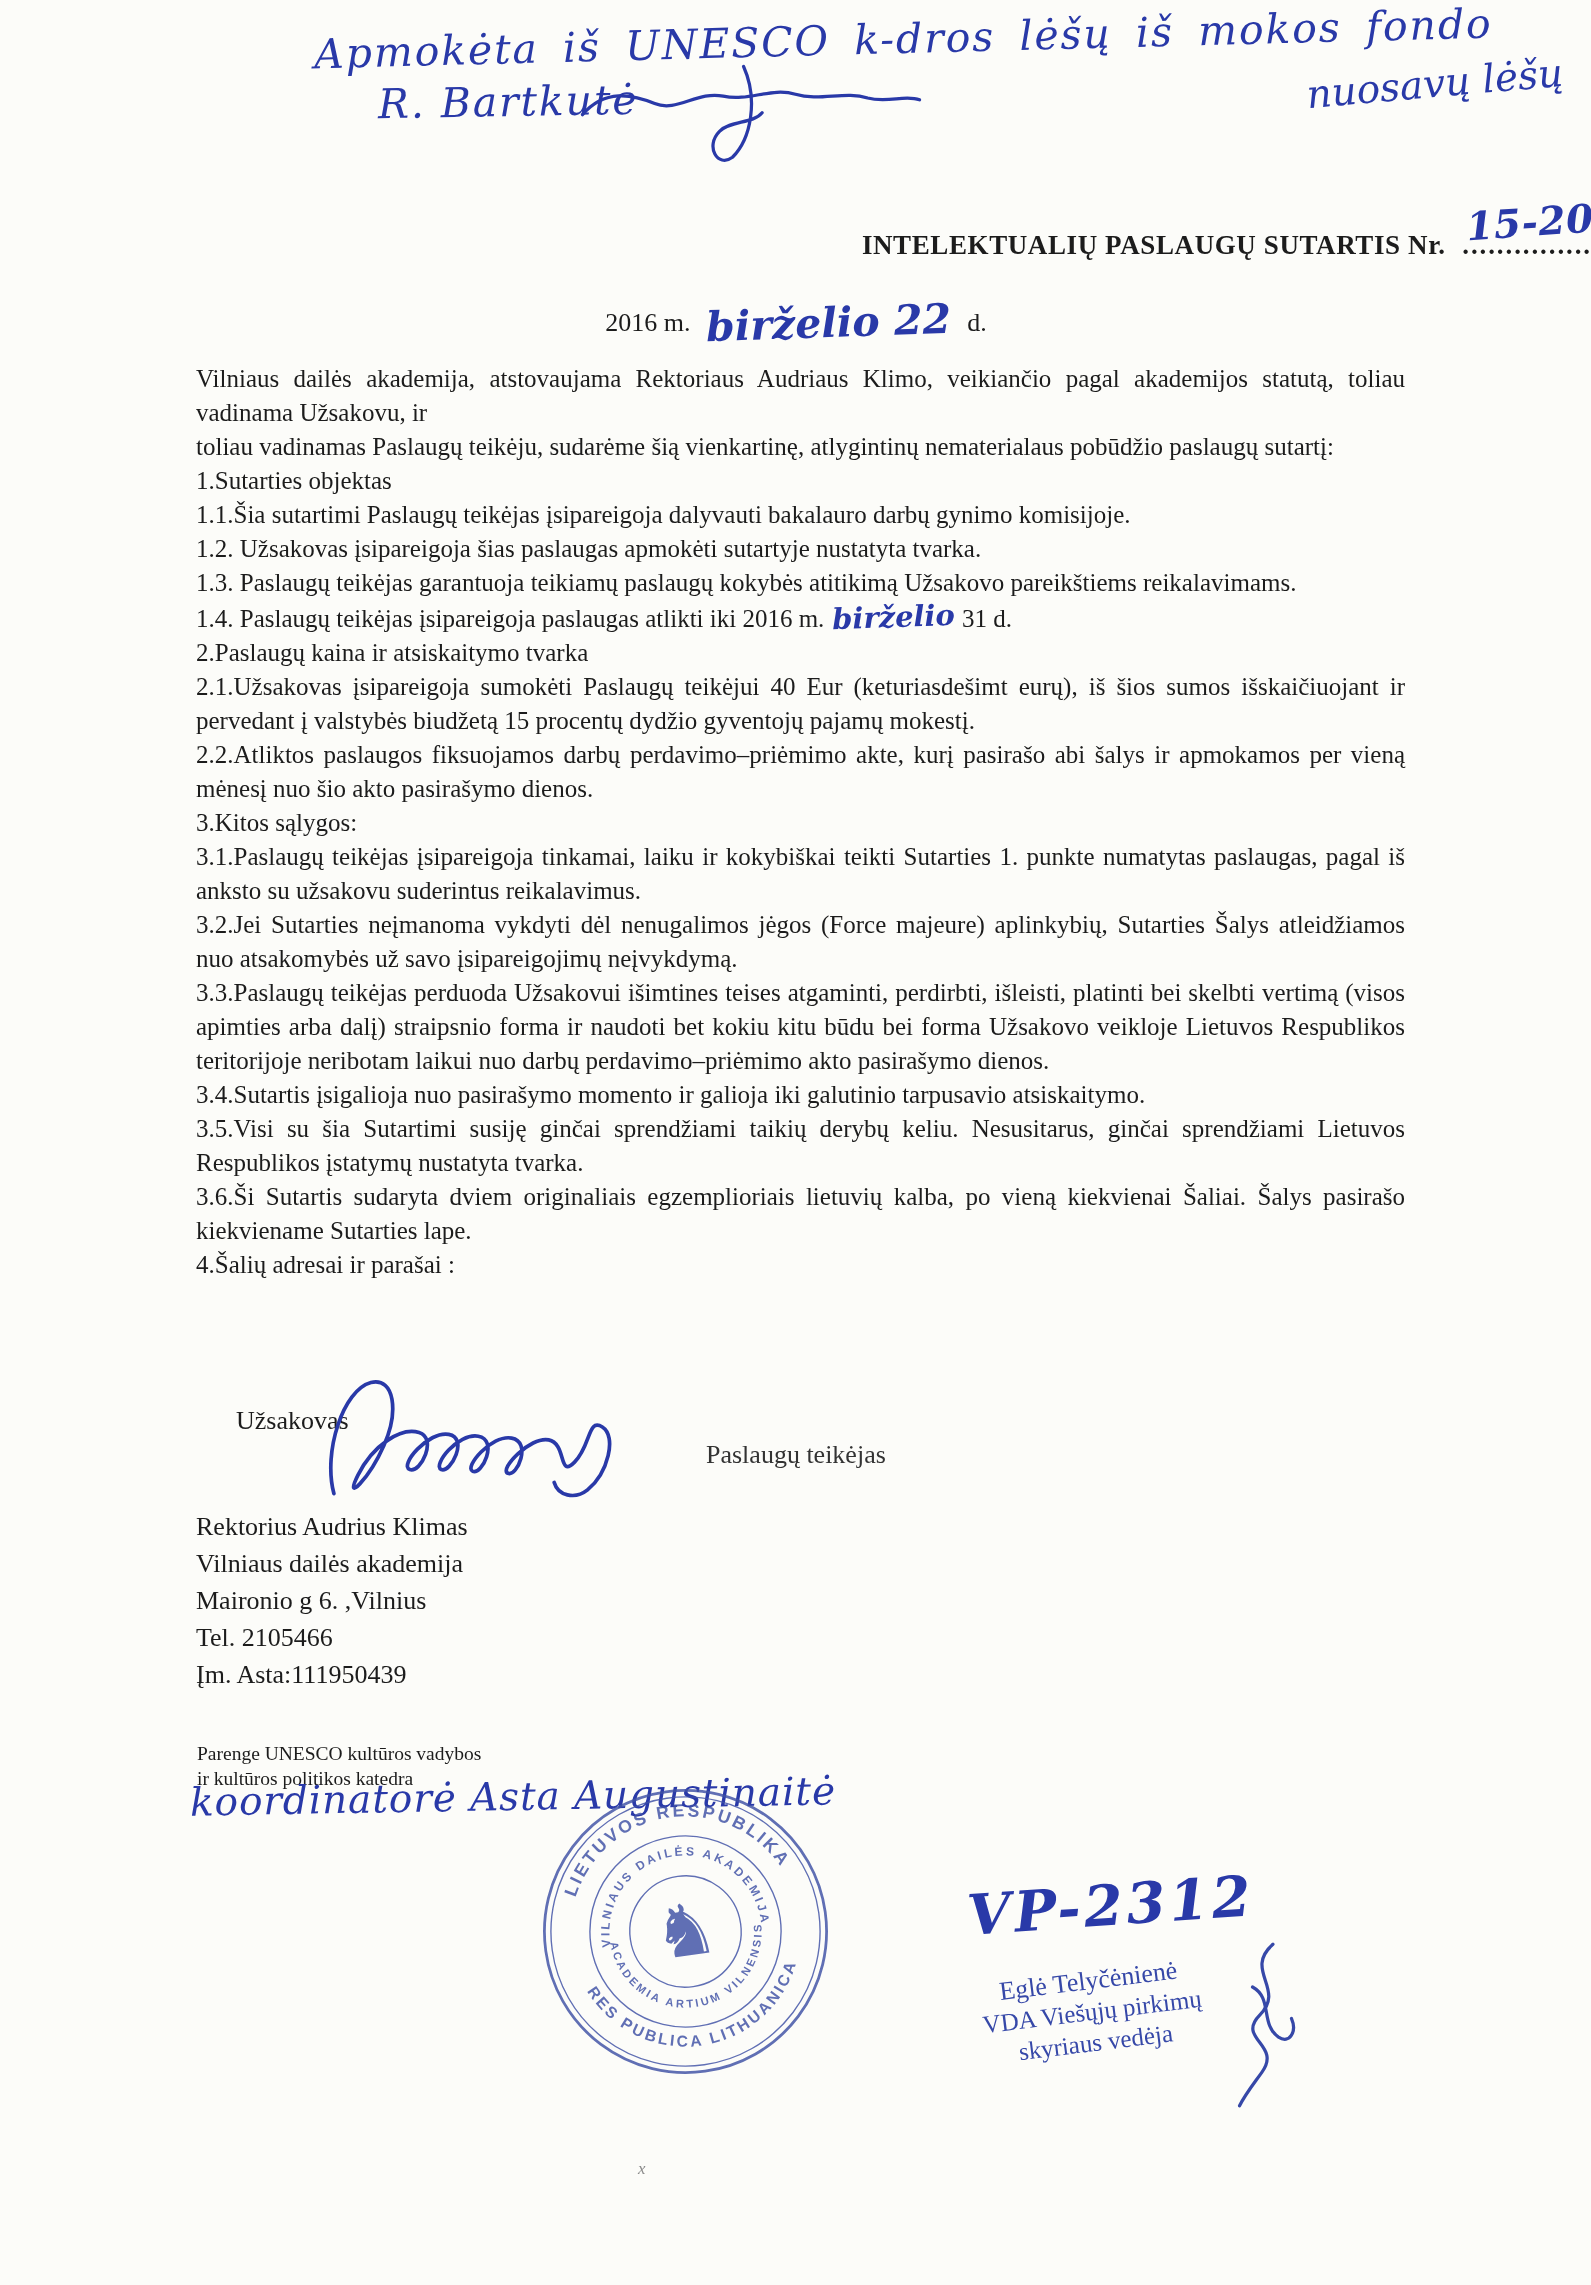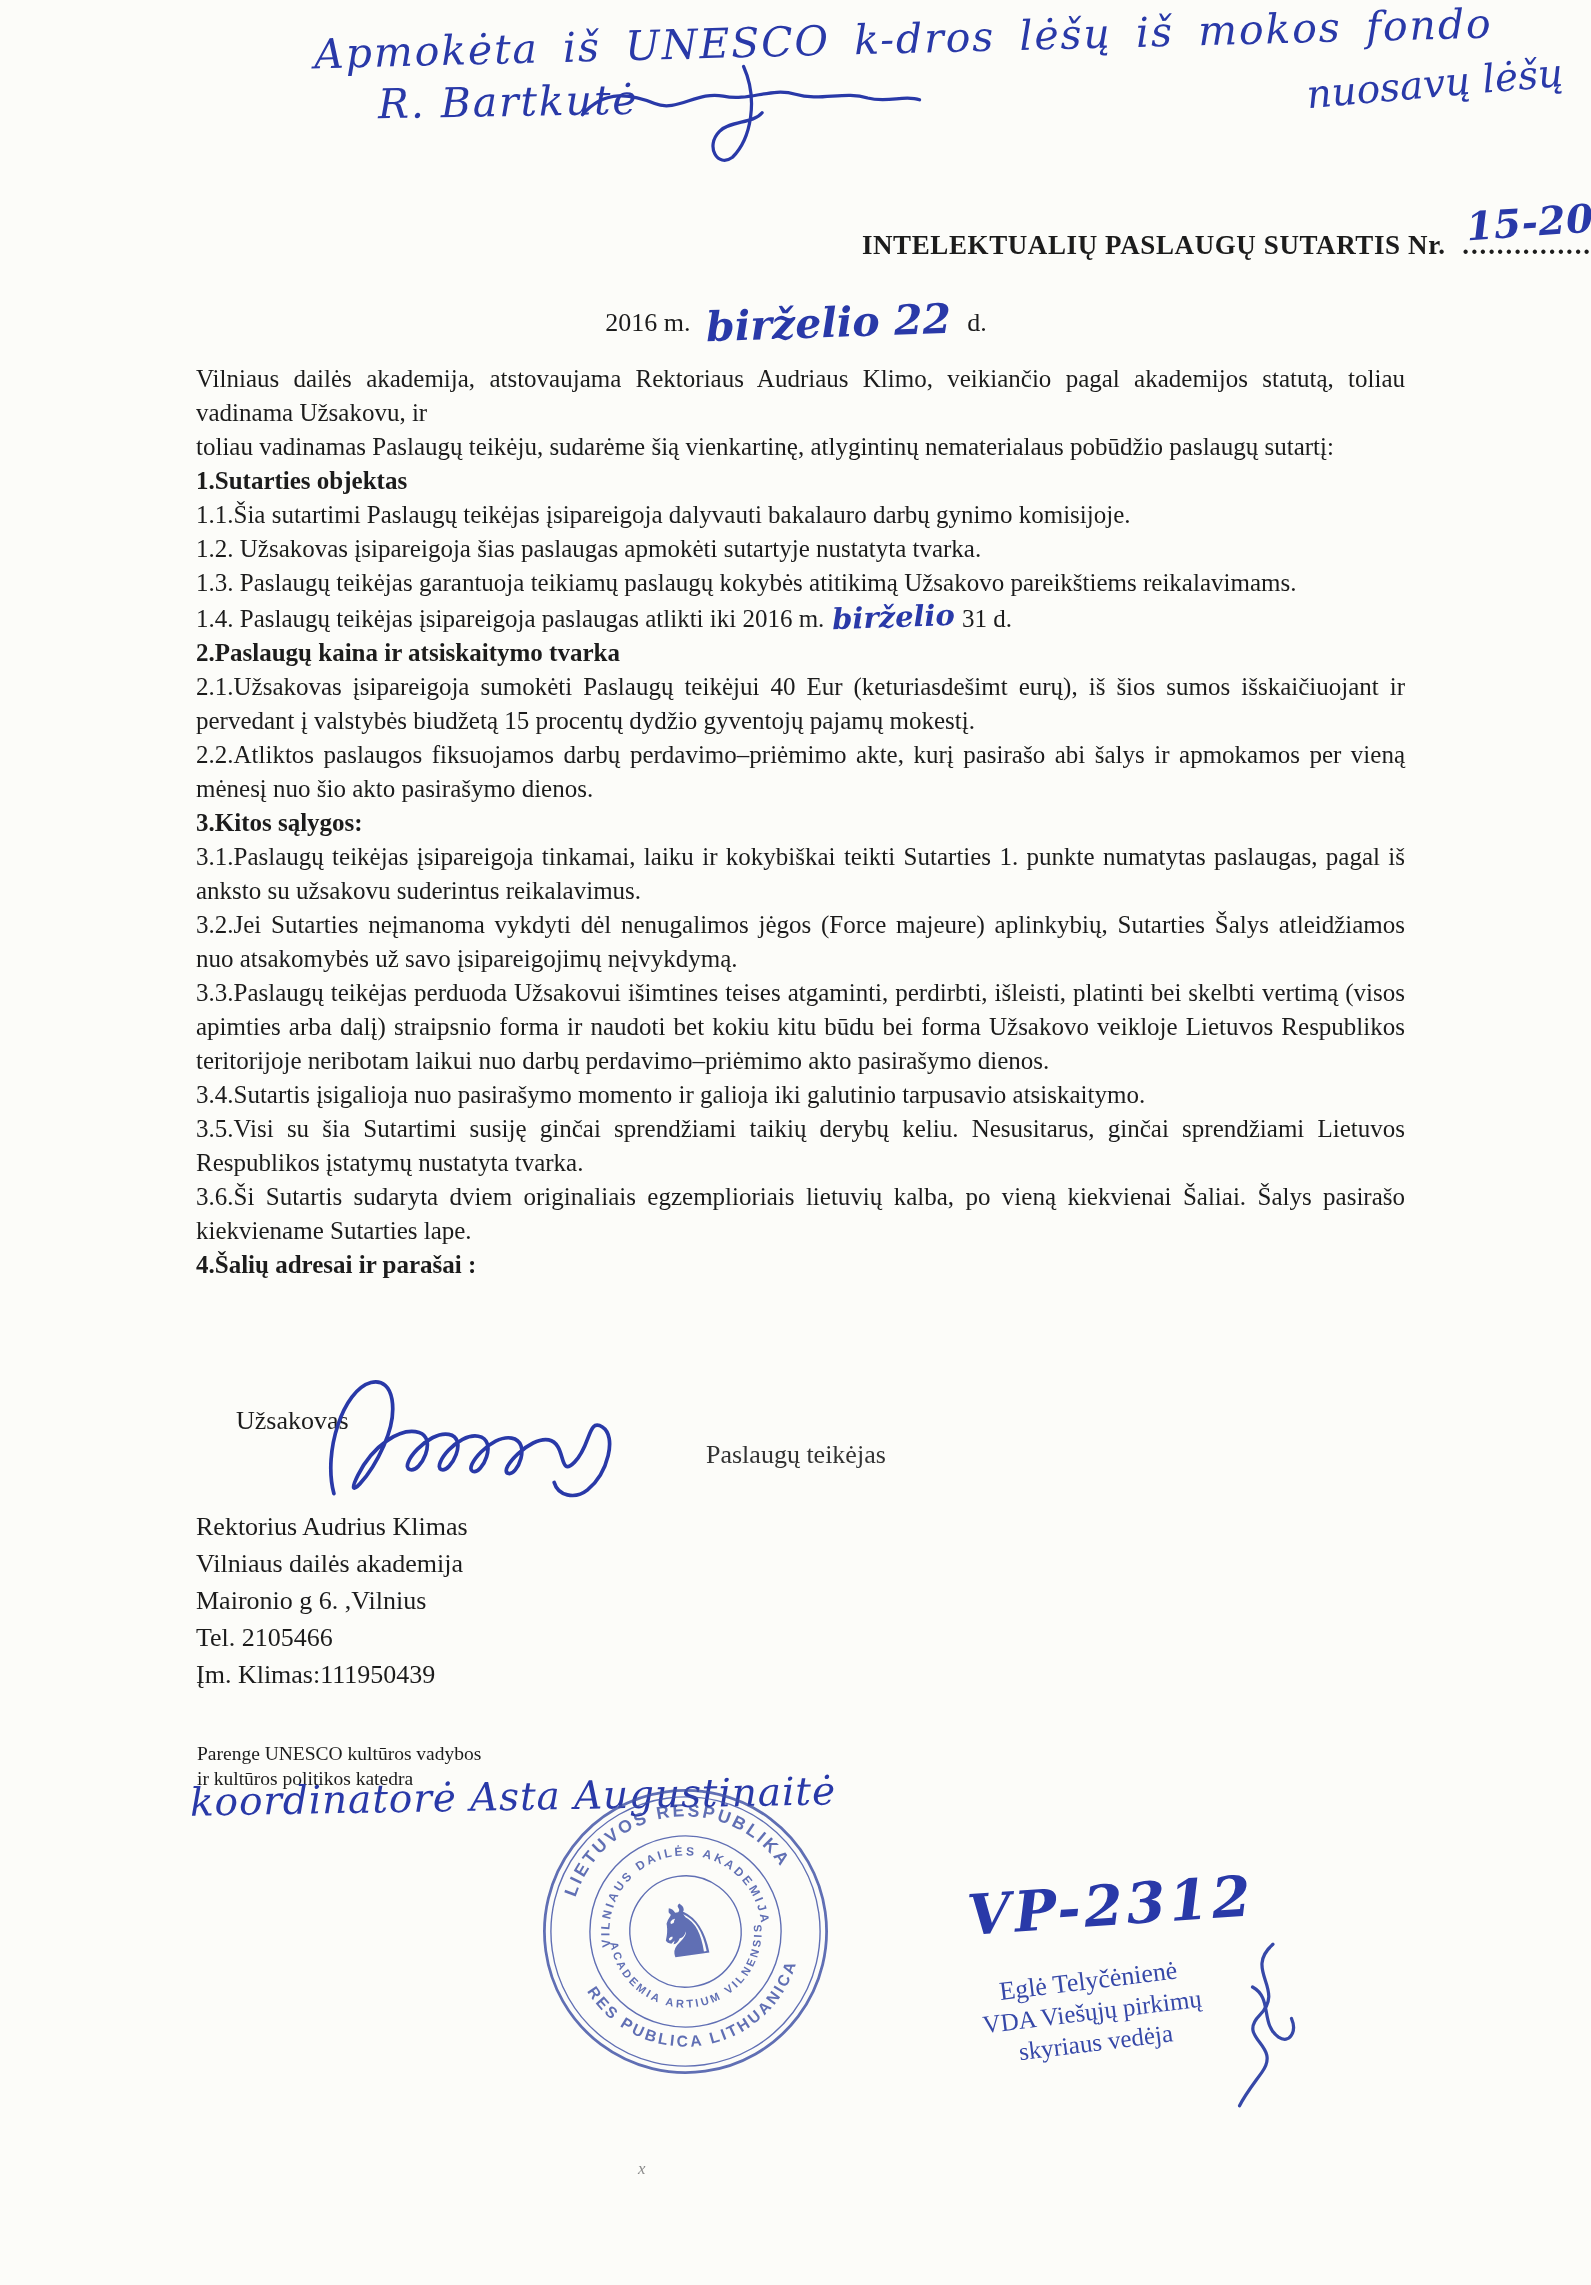--- a/index.html
+++ b/index.html
@@ -41,21 +41,21 @@
     position:absolute; left:0; top:299px; width:100%;
     text-align:center; font-size:26px;
   }
   .date-hand { display:inline-block; font-size:41px; font-weight:bold; margin:0 9.3px; transform:rotate(-2deg); vertical-align:-5.6px; }
   
   .body-text {
     position:absolute; left:196px; top:362px; width:1209px;
     font-size:25px; line-height:34px; text-align:justify;
   }
   .body-text p { margin:0; }
-  .sec-heading { font-weight:bold; text-align:left; }
+  .sec-heading { font-weight:normal; text-align:left; }
   
   .abs { position:absolute; }
   .label-uzsakovas { left:196px; top:1406px; font-size:26px;margin-left:40px; }
   .label-teikejas  { left:706px; top:1440px; font-size:26px; color:#333; }
   .sig-main  { left:306px;  top:1364px; width:352px; height:162px; }
   .sig-top   { left:575px;  top:48px;   width:352px; height:125px; }
   .sig-right { left:1206px; top:1935px; width:107px; height:181px; }
   .contact-block { left:196px; top:1508px; font-size:26px; line-height:37px; }
   .prepared-block { left:197px; top:1725px; font-size:19.5px; line-height:25px;margin-top:16px; }
   
@@ -126,21 +126,21 @@
   <svg class="abs sig-main" viewBox="0 0 380 175">
     <path d="M30,140 C18,95 40,28 70,20 C96,14 100,52 84,88 C68,124 40,152 56,120 C72,88 102,68 122,74 C142,80 124,118 112,114 C100,110 132,72 154,76 C176,80 156,118 146,114 C136,110 164,74 186,78 C208,82 190,120 180,116 C170,112 200,76 222,80 C244,84 228,122 218,118 C208,114 242,78 262,82 C282,86 272,124 290,106 C308,88 304,58 320,68 C336,78 326,118 304,136 C290,147 272,142 268,128" fill="none" stroke="#2939a8" stroke-width="4" stroke-linecap="round"></path>
   </svg>
   <span class="abs label-teikejas">Paslaugų teikėjas</span>
 
   <div class="abs contact-block">
     <div>Rektorius Audrius Klimas</div>
     <div>Vilniaus dailės akademija</div>
     <div>Maironio g 6. ,Vilnius</div>
     <div>Tel. 2105466</div>
-    <div>Įm. Klimas:111950439</div>
+    <div>Įm. Asta:111950439</div>
   </div>
 
   <div class="abs prepared-block">
     <div>Parenge UNESCO kultūros vadybos</div>
     <div>ir kultūros politikos katedra</div>
   </div>
   <span class="hand hand-block hand-coordinator">koordinatorė Asta Augustinaitė</span>
 
   <svg class="abs stamp-wrap" viewBox="0 0 320 320">
     <defs>

